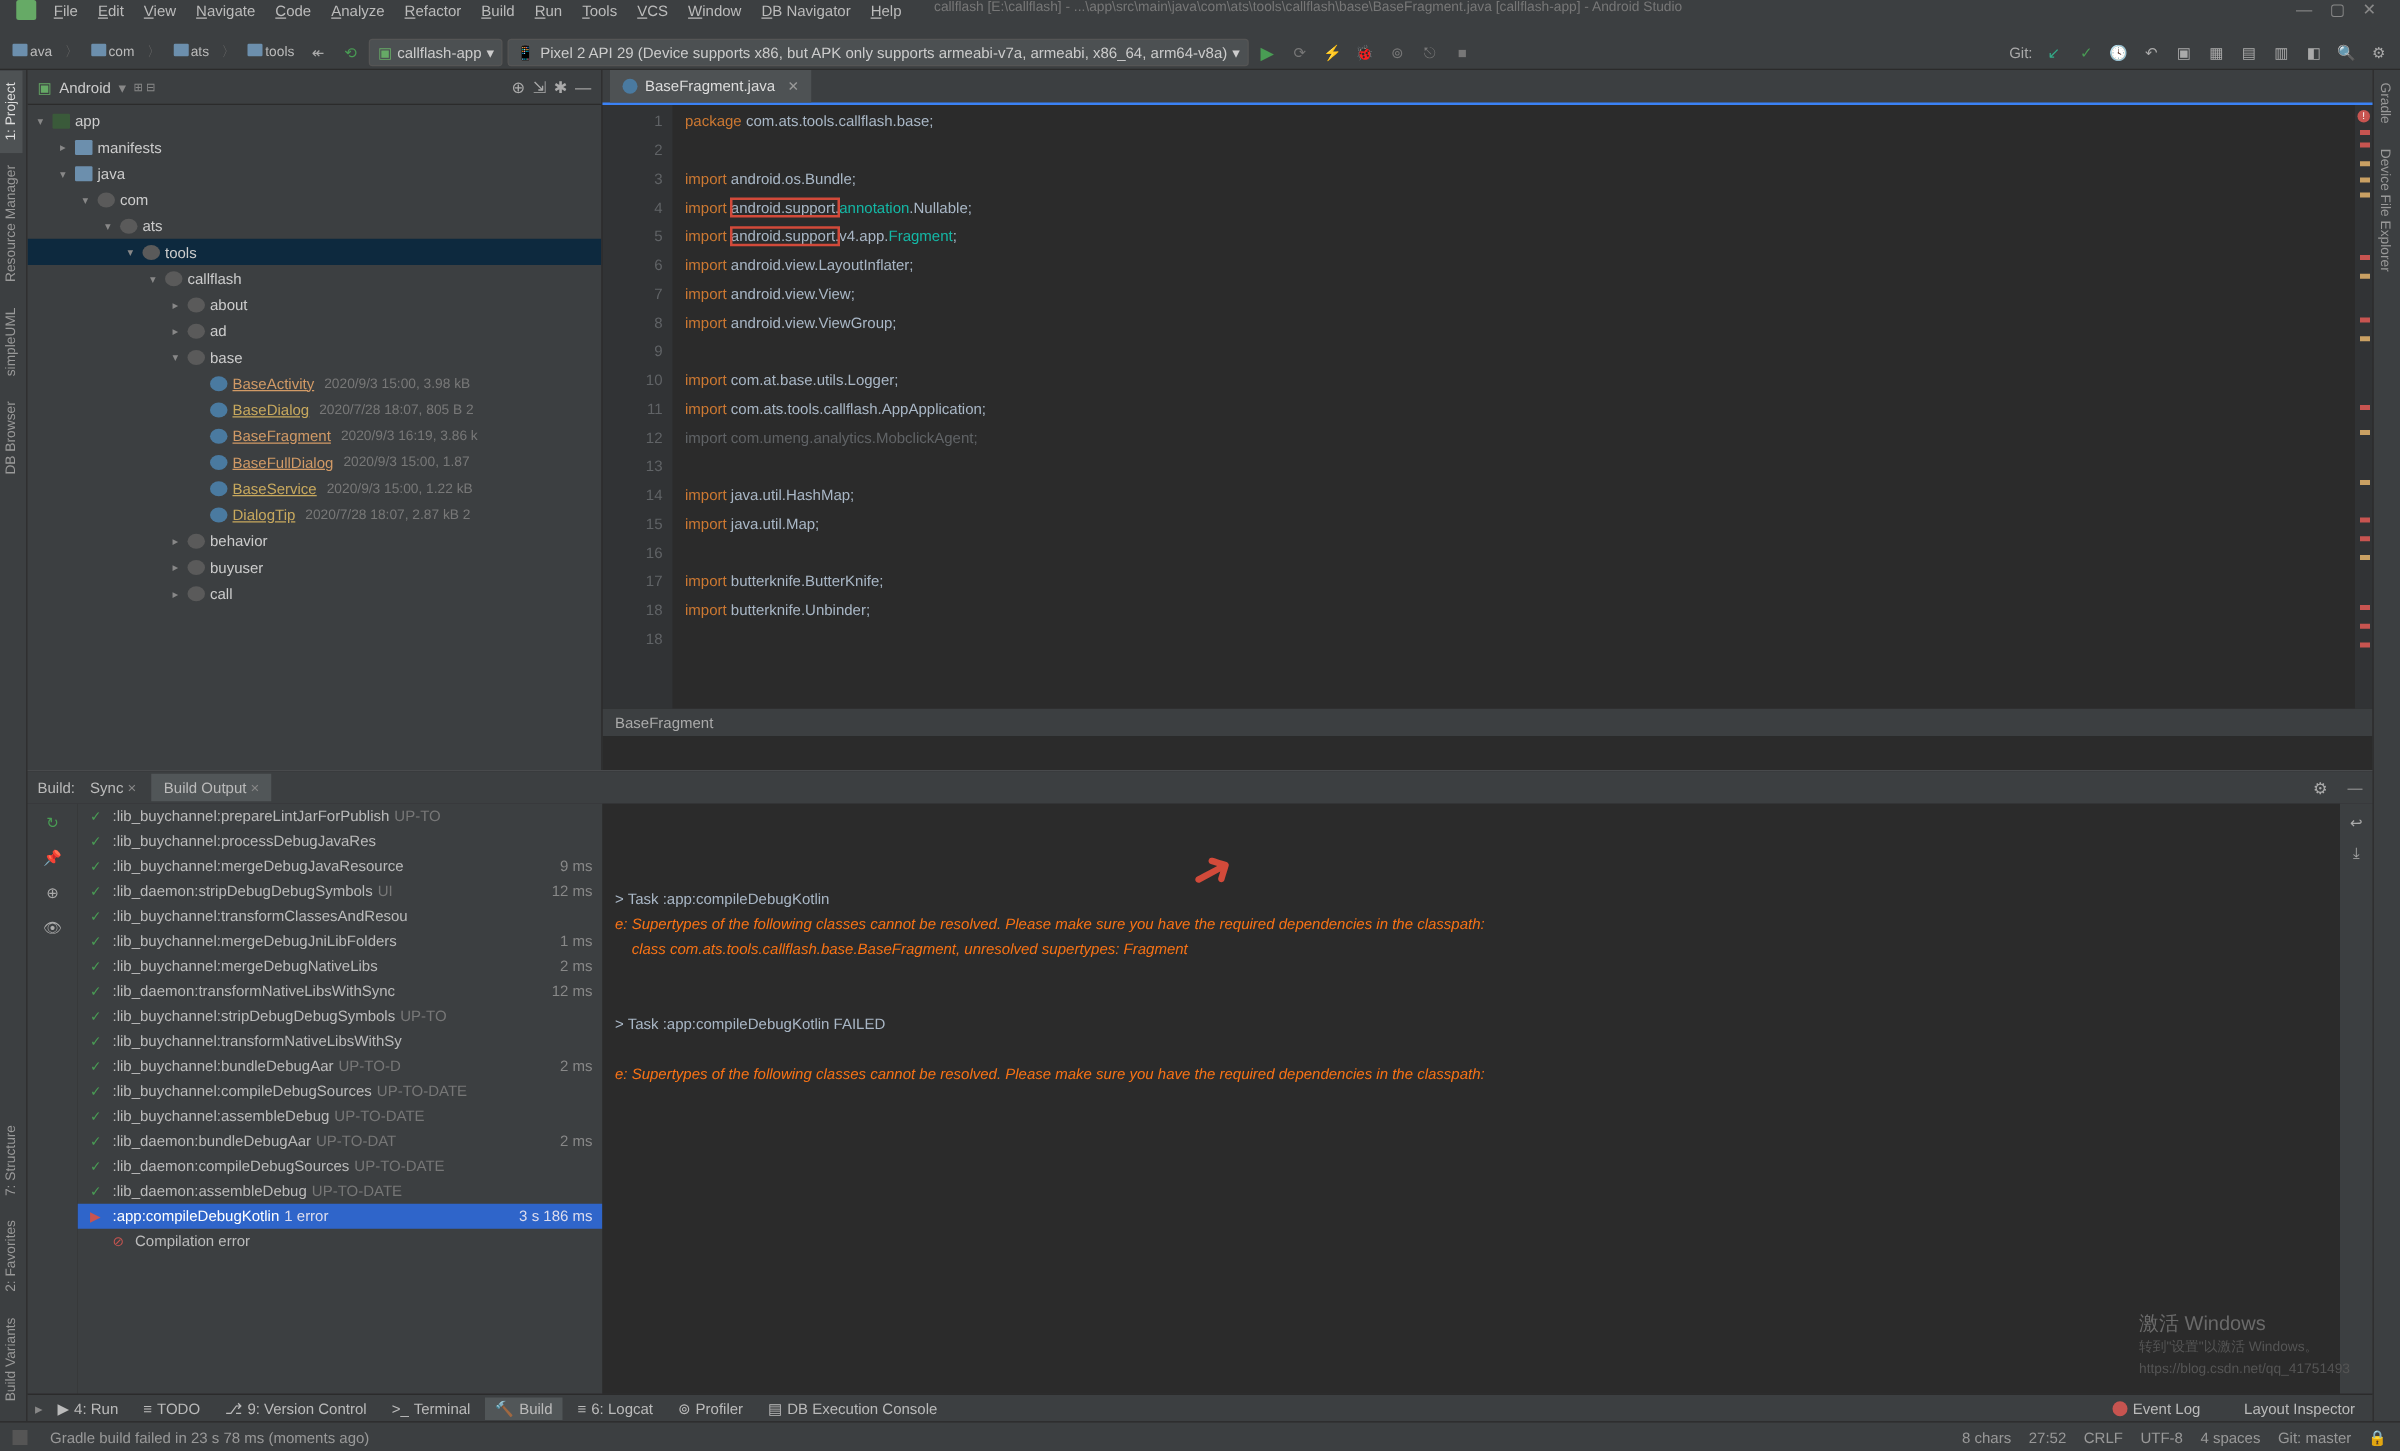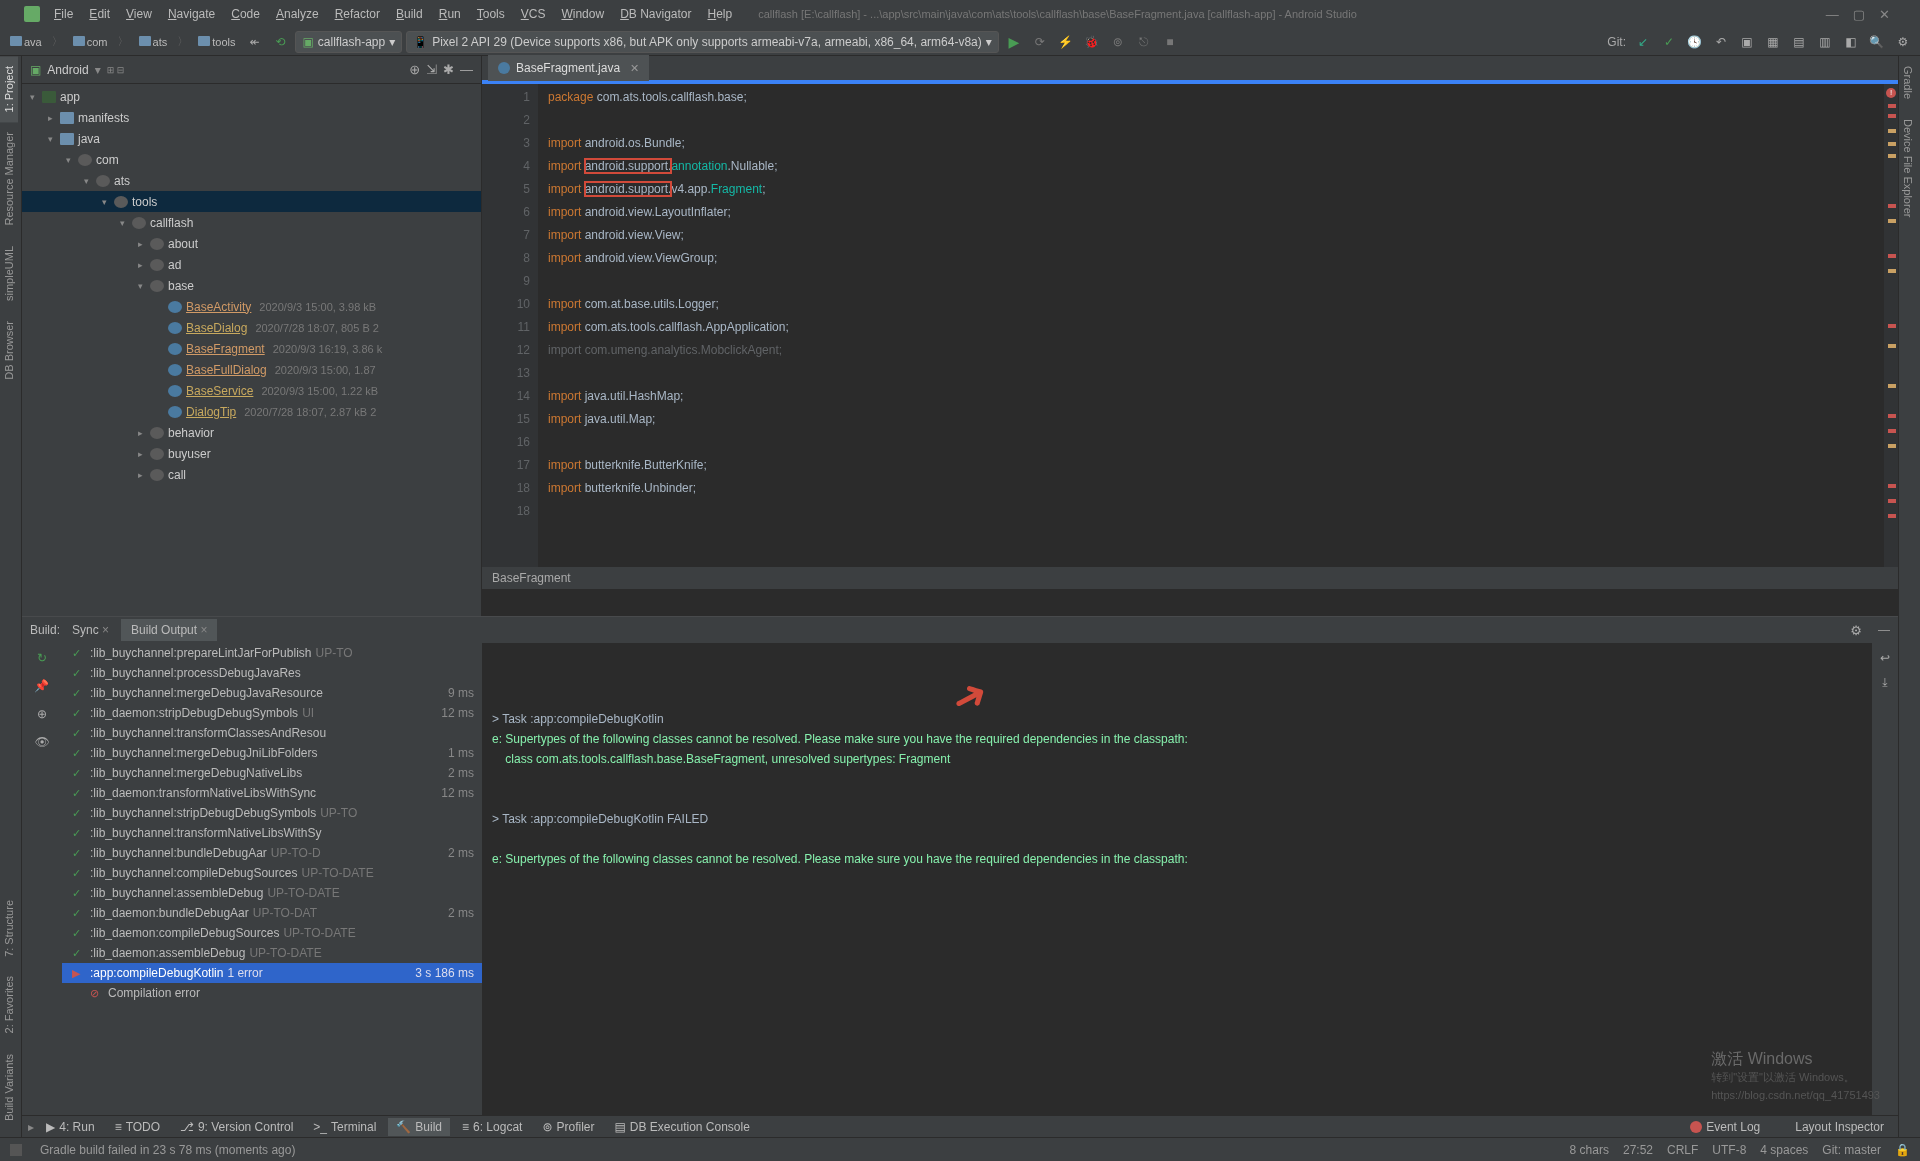--- a/index.html
+++ b/index.html
@@ -1,19 +1,19 @@
 <!DOCTYPE html>
 <html><head>
 <meta charset="utf-8">
 <style>
 * { margin: 0; padding: 0; box-sizing: border-box; font-family: "Segoe UI", Arial, sans-serif; font-size: 12px; }
 body { background: #2b2b2b; color: #a9b7c6; width: 1920px; height: 1161px; overflow: hidden; position: relative; }
 
 
-.title-bar { height: 28px; background: #3c3f41; display: flex; align-items: center; padding: 0 24px; color: #8a8a8a; }
+.title-bar { height: 28px; background: #3c3f41; display: flex; padding: 0 13px; color: #8a8a8a; }
 .title-bar .logo { width: 16px; height: 16px; background: #6a6; border-radius: 2px; margin-right: 8px; }
 .title-bar .menus { display: flex; gap: 4px; }
 .title-bar .menus span { padding: 2px 6px; color: #bbb; }
 .title-bar .title { margin-left: 20px; color: #777; font-size: 11px; white-space: nowrap; overflow: hidden; text-overflow: ellipsis; flex: 1; }
 .title-bar .win-ctl { display: flex; gap: 14px; padding-right: 6px; color: #888; }
 .title-bar .win-ctl span { font-size: 13px; }
 
 
 .toolbar { height: 28px; background: #3c3f41; border-bottom: 1px solid #2b2b2b; display: flex; align-items: center; padding: 0 6px; gap: 4px; }
 .crumb { display: flex; align-items: center; gap: 2px; }
@@ -49,21 +49,21 @@
 .tree-row .fi { width: 14px; height: 12px; margin-right: 4px; display: inline-block; }
 .tree-row .fi.folder { background: #6c8fad; border-radius: 1px; }
 .tree-row .fi.pkg { background: #5a5a5a; border-radius: 50%; }
 .tree-row .fi.mod { background: #3a5a3a; border-radius: 1px; }
 .tree-row .fi.cls { background: #4a7aa0; border-radius: 50%; }
 .tree-row .meta { color: #787878; font-size: 11px; margin-left: 8px; }
 .tree-row .name.link { color: #c8a95e; text-decoration: underline; }
 .tree-row .name.link.hi { color: #d19a66; }
 
 
-.editor-tabs { position: absolute; left: 482px; top: 56px; right: 22px; height: 28px; background: #3c3f41; display: flex; align-items: center; padding-left: 6px; border-bottom: 4px solid #3b82f6; }
+.editor-tabs { position: absolute; left: 482px; top: 56px; right: 22px; height: 28px; background: #3c3f41; display: flex; align-items: center; padding-left: 6px; border-bottom: 2px solid #3b82f6; }
 .editor-tab { height: 26px; background: #4e5254; display: flex; align-items: center; padding: 0 10px; gap: 6px; color: #ddd; }
 .editor-tab .dot { width: 12px; height: 12px; background: #4a7aa0; border-radius: 50%; }
 .editor-tab .close { color: #999; font-size: 11px; margin-left: 4px; }
 .editor { position: absolute; left: 482px; top: 84px; right: 22px; height: 505px; background: #2b2b2b; font-family: Consolas, "Courier New", monospace; font-size: 13px; overflow: hidden; }
 .gutter { position: absolute; left: 0; top: 0; bottom: 22px; width: 56px; background: #313335; text-align: right; padding: 2px 8px 0 0; color: #606366; line-height: 23px; }
 .code { position: absolute; left: 56px; top: 0; right: 18px; bottom: 22px; padding: 2px 0 0 10px; line-height: 23px; white-space: pre; }
 .code .kw { color: #cc7832; }
 .code .pkg { color: #a9b7c6; }
 .code .ann { color: #14b8a6; }
 .code .dim { color: #606366; }
@@ -88,21 +88,21 @@
 .build-tree { width: 420px; background: #3c3f41; overflow: hidden; font-size: 11.5px; }
 .build-tree .row { display: flex; align-items: center; height: 20px; padding-left: 10px; color: #bbb; white-space: nowrap; }
 .build-tree .row.sel { background: #2f65ca; color: #fff; }
 .build-tree .row .ico { width: 14px; margin-right: 4px; font-size: 11px; }
 .build-tree .row .ico.ok { color: #499c54; }
 .build-tree .row .ico.err { color: #c75450; }
 .build-tree .row .tag { color: #777; margin-left: 4px; }
 .build-tree .row .time { margin-left: auto; margin-right: 8px; color: #888; }
 .build-tree .row.sel .tag, .build-tree .row.sel .time { color: #dde; }
 .build-console { flex: 1; background: #2b2b2b; font-family: Consolas, monospace; font-size: 12.5px; padding: 6px 10px; line-height: 20px; position: relative; overflow: hidden; white-space: pre; }
-.build-console .err-line { color: #86efac; }
+.build-console .err-line { color: #f97316; font-style: italic; }
 .build-right-side { width: 26px; background: #3c3f41; display: flex; flex-direction: column; align-items: center; padding-top: 8px; gap: 10px; color: #aaa; font-size: 13px; }
 
 
 .bottom-tools { position: absolute; left: 22px; right: 22px; bottom: 24px; height: 22px; background: #3c3f41; display: flex; align-items: center; padding: 0 6px; gap: 4px; border-top: 1px solid #2b2b2b; }
 .bottom-tools .tool { display: flex; align-items: center; gap: 4px; padding: 2px 8px; font-size: 11px; color: #bbb; }
 .bottom-tools .tool.active { background: #515658; }
 .bottom-tools .spacer { flex: 1; }
 .bottom-tools .badge-err { width: 12px; height: 12px; background: #c75450; border-radius: 50%; display: inline-block; }
 
 

